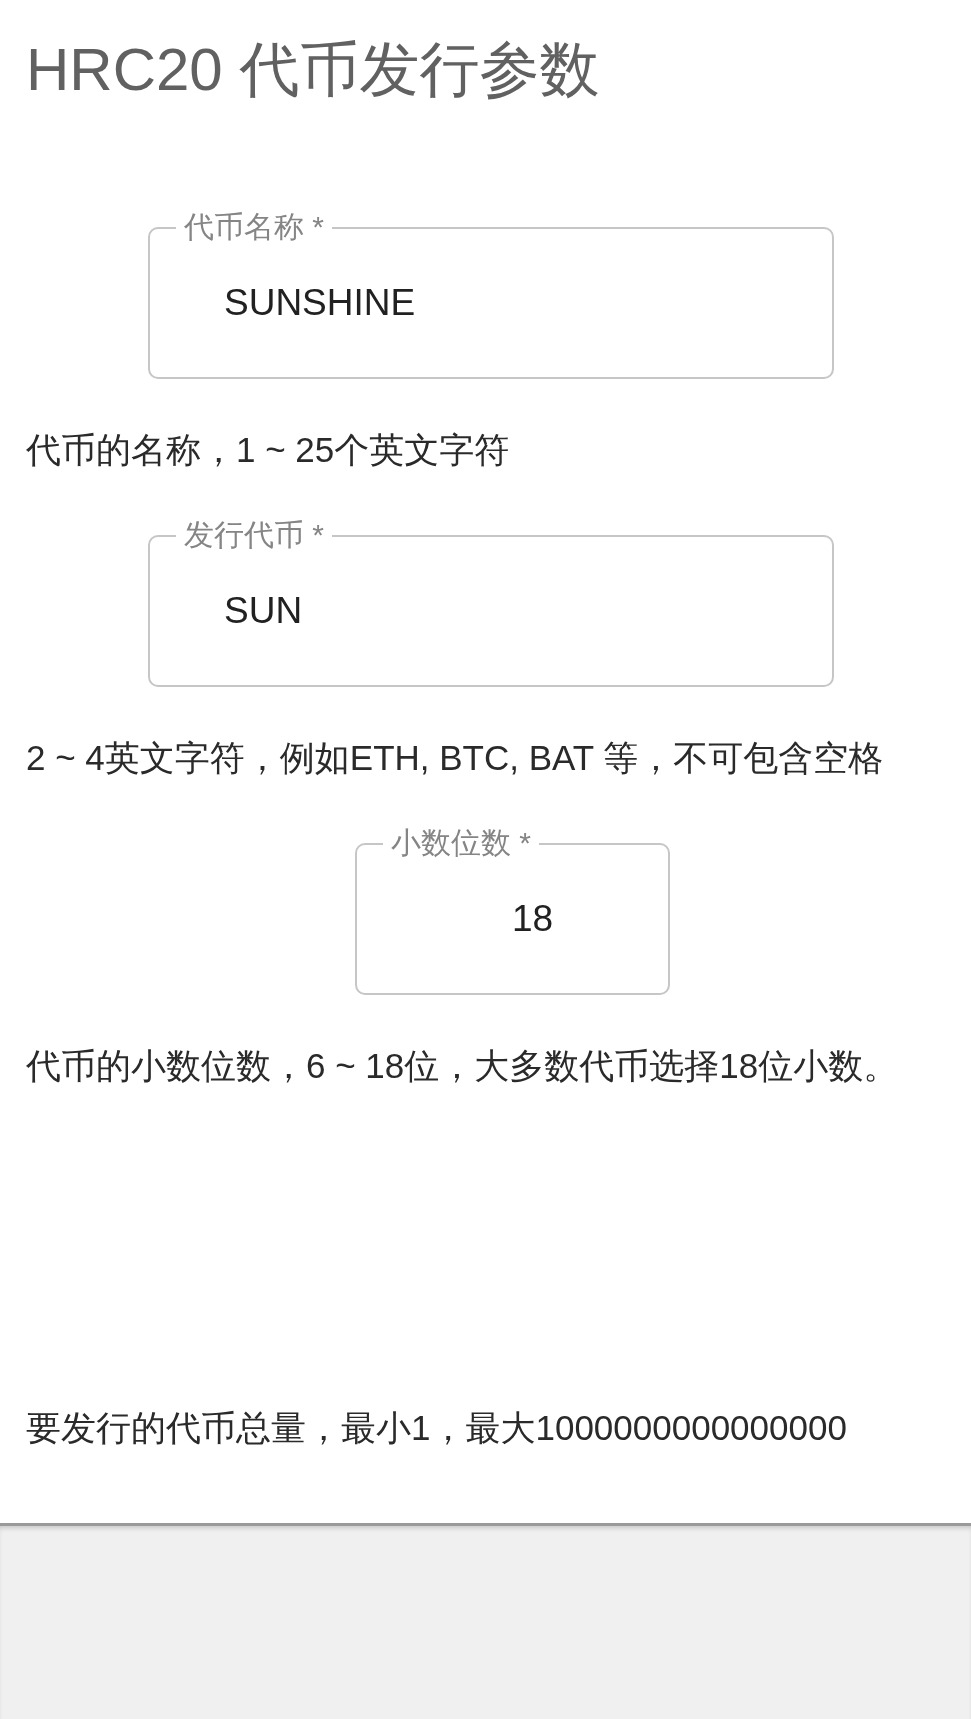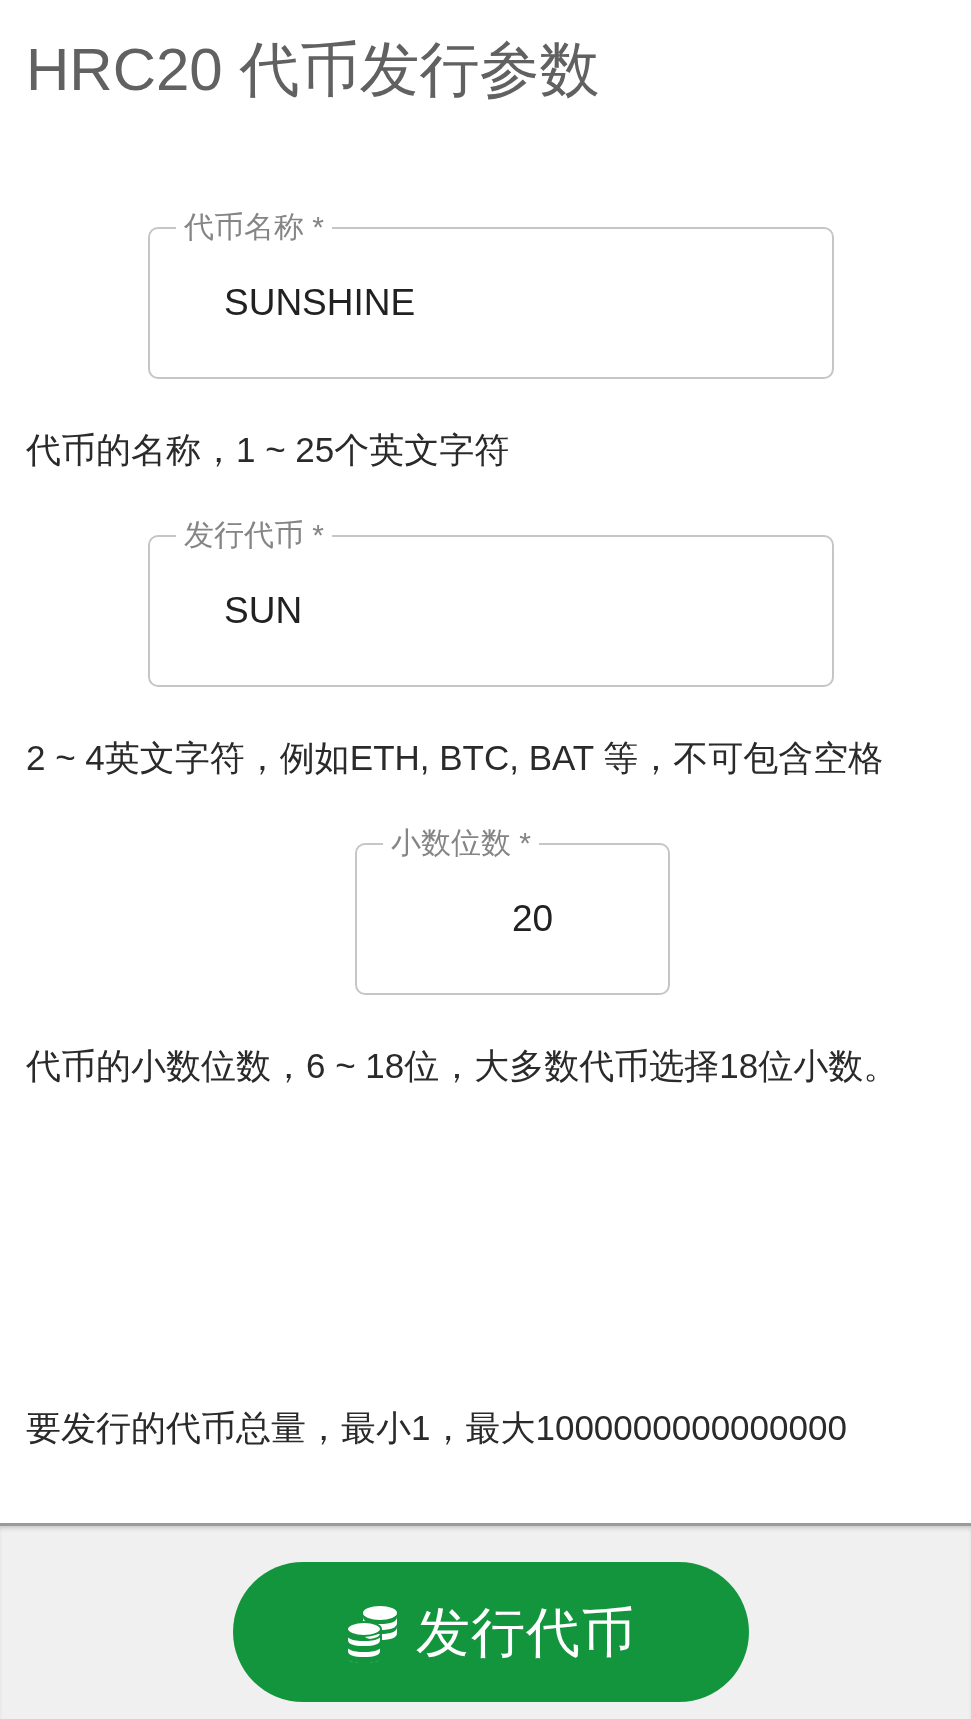--- a/index.html
+++ b/index.html
@@ -131,42 +131,22 @@
   <div class="help-text" id="help-name">代币的名称，1 ~ 25个英文字符</div>
 
   <div class="field" id="field-symbol">
     <span class="field-label">发行代币 *</span>
     <div class="field-value left">SUN</div>
   </div>
   <div class="help-text" id="help-symbol">2 ~ 4英文字符，例如ETH, BTC, BAT 等，不可包含空格</div>
 
   <div class="field" id="field-decimals">
     <span class="field-label">小数位数 *</span>
-    <div class="field-value center">20</div>
+    <div class="field-value center">18</div>
   </div>
   <div class="help-text" id="help-decimals">代币的小数位数，6 ~ 18位，大多数代币选择18位小数。</div>
 
   <div class="help-text" id="help-supply">要发行的代币总量，最小1，最大1000000000000000</div>
 
   <div class="bottom-bar"></div>
 
-  <button class="issue-button">
-    <span class="btn-icon">
-      <svg width="52" height="62" viewBox="0 0 52 62" xmlns="http://www.w3.org/2000/svg">
-
-        <g fill="#ffffff">
-          <ellipse cx="34" cy="10" rx="17" ry="7"></ellipse>
-          <path d="M17 14 Q17 21 34 21 Q51 21 51 14 L51 20 Q51 27 34 27 Q17 27 17 20 Z"></path>
-          <path d="M17 24 Q17 31 34 31 Q51 31 51 24 L51 30 Q51 37 34 37 Q17 37 17 30 Z"></path>
-        </g>
-
-        <g fill="#ffffff" stroke="#13953e" stroke-width="2">
-          <ellipse cx="18" cy="26" rx="17" ry="7"></ellipse>
-          <path d="M1 30 Q1 37 18 37 Q35 37 35 30 L35 37 Q35 44 18 44 Q1 44 1 37 Z"></path>
-          <path d="M1 41 Q1 48 18 48 Q35 48 35 41 L35 48 Q35 55 18 55 Q1 55 1 48 Z"></path>
-          <path d="M1 52 Q1 59 18 59 Q35 59 35 52 L35 55 Q35 61 18 61 Q1 61 1 55 Z"></path>
-        </g>
-      </svg>
-    </span>
-    <span class="btn-label">发行代币</span>
-  </button>
 
 </div>
 
 </body></html>

